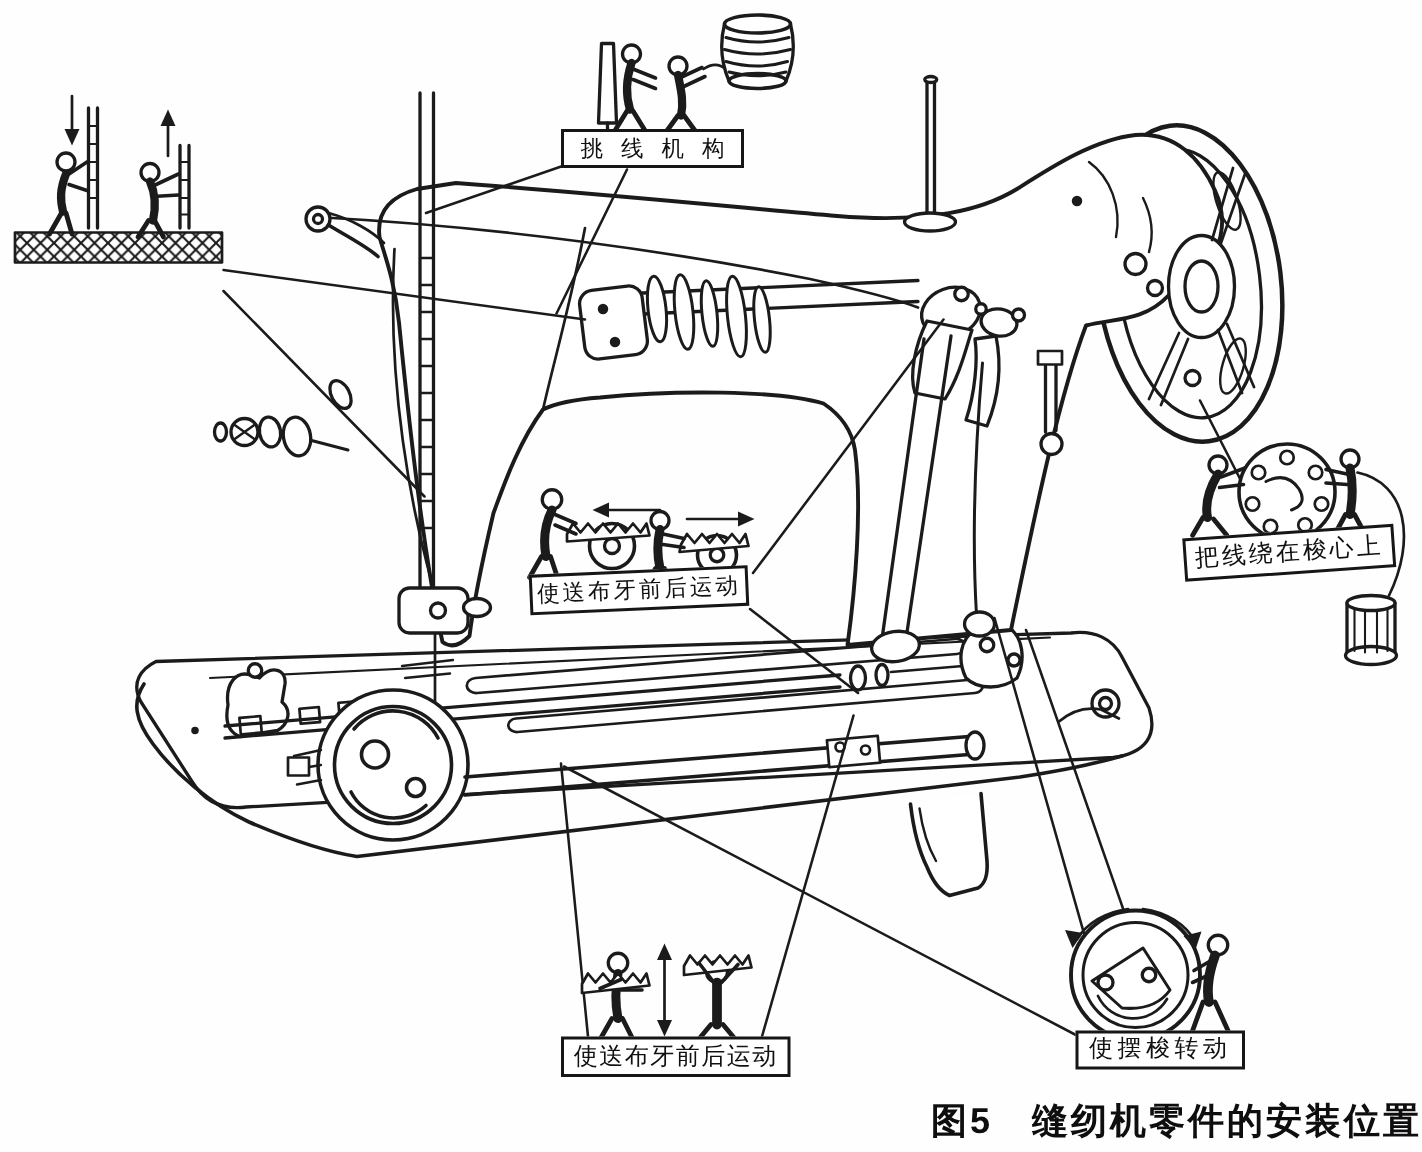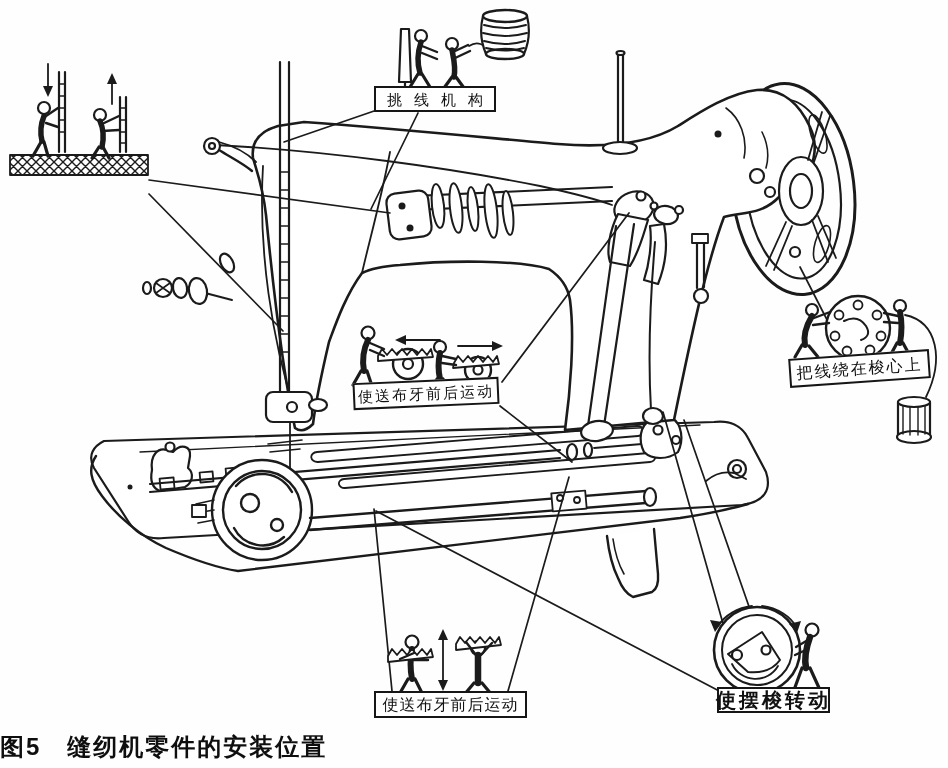--- a/index.html
+++ b/index.html
@@ -7,22 +7,22 @@
         font-family:"Liberation Sans","DejaVu Sans",sans-serif;color:#141414;}
   #art{position:absolute;left:0;top:0;width:948px;height:768px;}
   .callout{position:absolute;box-sizing:border-box;border:2px solid #161616;background:#fff;
            display:flex;align-items:center;justify-content:center;white-space:nowrap;
            font-size:15px;color:#111;line-height:1;}
   #box-needle   {left:8px;   top:171px; width:141px; height:27px;}
   #box-takeup   {left:374px; top:86px;  width:122px; height:26px; letter-spacing:12px; text-indent:12px;}
   #box-feed-fr  {left:353px; top:380px; width:146px; height:27px; transform:rotate(-2.5deg); letter-spacing:2px;}
   #box-bobbin   {left:789px; top:354px; width:141px; height:29px; transform:rotate(-4deg); font-size:16px; letter-spacing:2px;}
   #box-feed-ud  {left:374px; top:691px; width:153px; height:27px; font-size:16px; letter-spacing:1px;}
-  #box-shuttle  {left:717px; top:687px; width:113px; height:26px; font-size:20px; letter-spacing:3px;font-weight:bold;}
-  #caption{position:absolute;left:0;top:731px;width:948px;text-align:left;
+  #box-shuttle  {left:717px; top:687px; width:113px; height:26px; font-size:16px; letter-spacing:3px;}
+  #caption{position:absolute;left:0;top:731px;width:948px;text-align:right;
            font-size:24px;font-weight:bold;color:#0e0e0e;letter-spacing:2px;}
   #caption .gap{display:inline-block;width:26px;}
   svg *{vector-effect:none;}
 </style>
 </head>
 <body>
 
 <div id="page">
 
 <svg id="art" viewBox="0 0 948 768" xmlns="http://www.w3.org/2000/svg" fill="none" stroke="#1b1b1b" stroke-width="2.2" stroke-linecap="round" stroke-linejoin="round">

